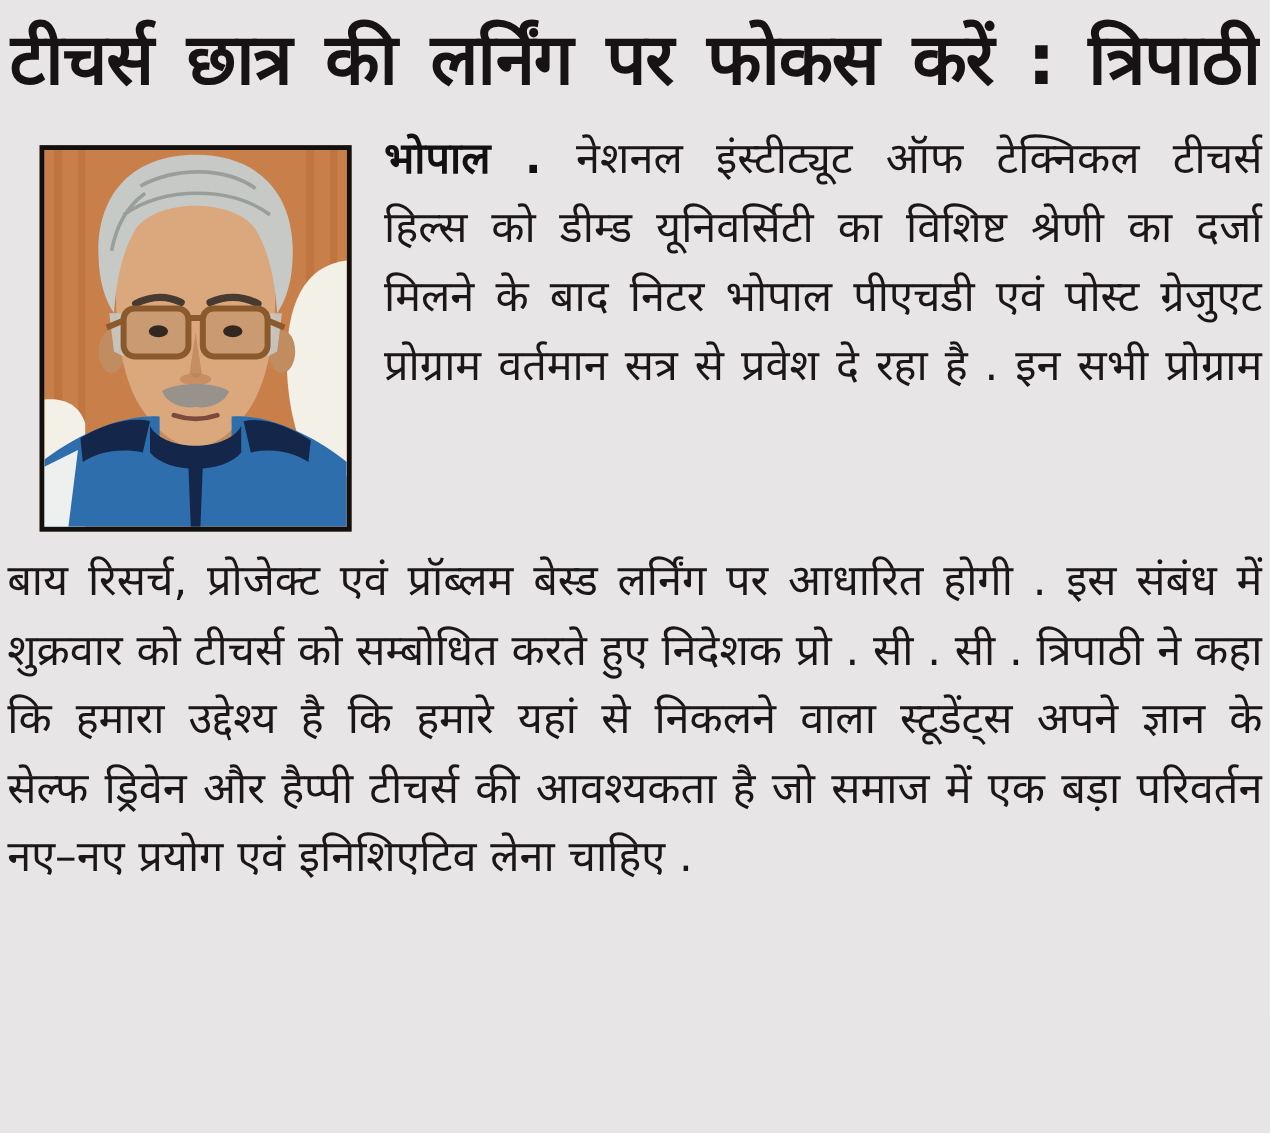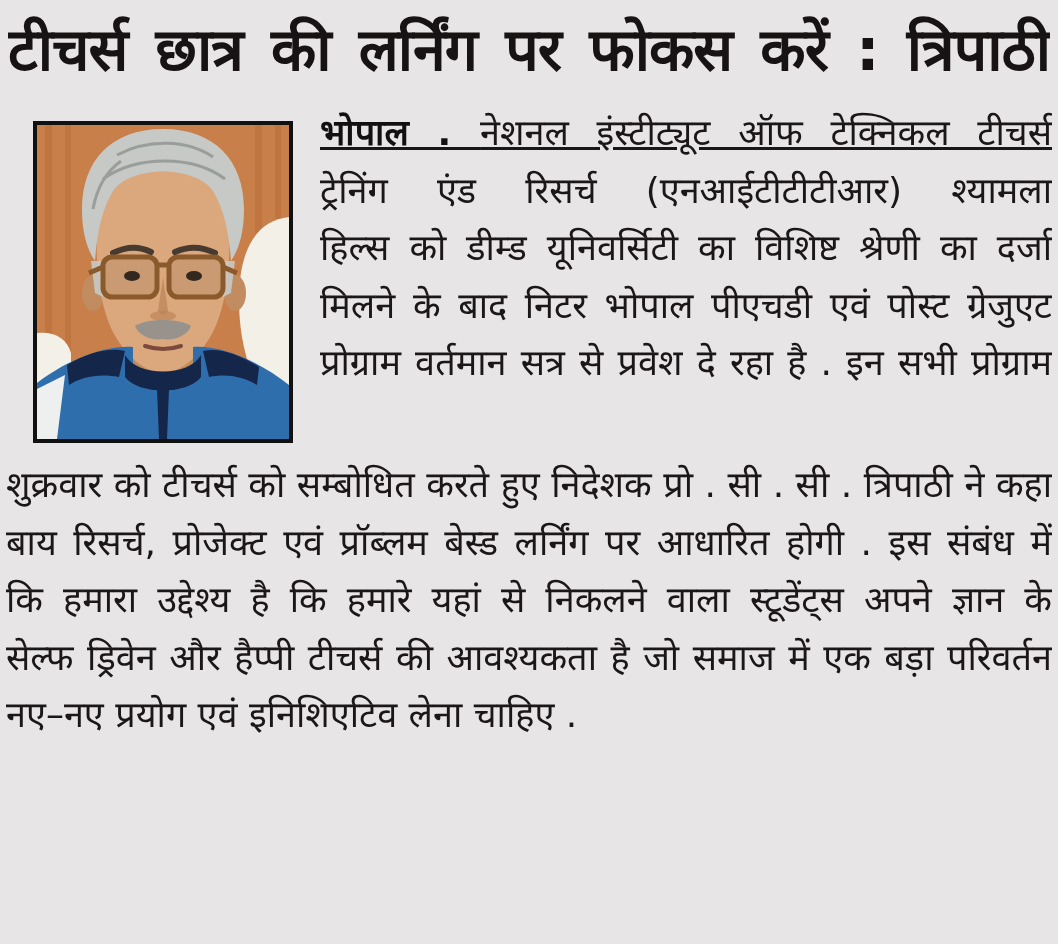--- a/index.html
+++ b/index.html
@@ -52,21 +52,21 @@
   .bline {
     height: 57.5px;
     line-height: 57.5px;
     font-size: 36px;
     text-align: justify;
     text-align-last: justify;
     overflow: hidden;
     white-space: nowrap;
     color: #1b1718;
   }
-  .bline.wrapok { white-space: normal; text-decoration: underline; }
+  .bline.wrapok { white-space: normal; }
   .bline.last { text-align-last: left; }
   .dateline { font-weight: 800; color: #121011; }
 </style>
 </head>
 <body>
 
 <div id="clipping">
 
   <div class="headline">टीचर्स छात्र की लर्निंग पर फोकस करें : त्रिपाठी</div>
 
@@ -126,27 +126,26 @@
 
       <path d="M0,264 L28,250 L20,314 L0,314 Z" fill="#eef0ef"></path>
     </svg>
   </div>
 
   <div class="body-beside">
     <div class="bline wrapok">
       <span class="dateline">भोपाल . </span>
       <span>नेशनल इंस्टीट्यूट ऑफ टेक्निकल टीचर्स</span>
     </div>
-    <div class="bline">ट्रेनिंग एंड रिसर्च (एनआईटीटीटीआर) श्यामला</div>
     <div class="bline">हिल्स को डीम्ड यूनिवर्सिटी का विशिष्ट श्रेणी का दर्जा</div>
     <div class="bline">मिलने के बाद निटर भोपाल पीएचडी एवं पोस्ट ग्रेजुएट</div>
     <div class="bline">प्रोग्राम वर्तमान सत्र से प्रवेश दे रहा है . इन सभी प्रोग्राम</div>
   </div>
 
   <div class="body-full">
+    <div class="bline">बाय रिसर्च, प्रोजेक्ट एवं प्रॉब्लम बेस्ड लर्निंग पर आधारित होगी . इस संबंध में</div>
     <div class="bline">शुक्रवार को टीचर्स को सम्बोधित करते हुए निदेशक प्रो . सी . सी . त्रिपाठी ने कहा</div>
-    <div class="bline">बाय रिसर्च, प्रोजेक्ट एवं प्रॉब्लम बेस्ड लर्निंग पर आधारित होगी . इस संबंध में</div>
     <div class="bline">कि हमारा उद्देश्य है कि हमारे यहां से निकलने वाला स्टूडेंट्स अपने ज्ञान के</div>
     <div class="bline">सेल्फ ड्रिवेन और हैप्पी टीचर्स की आवश्यकता है जो समाज में एक बड़ा परिवर्तन</div>
     <div class="bline last">नए–नए प्रयोग एवं इनिशिएटिव लेना चाहिए .</div>
   </div>
 
 </div>
 
 </body></html>

